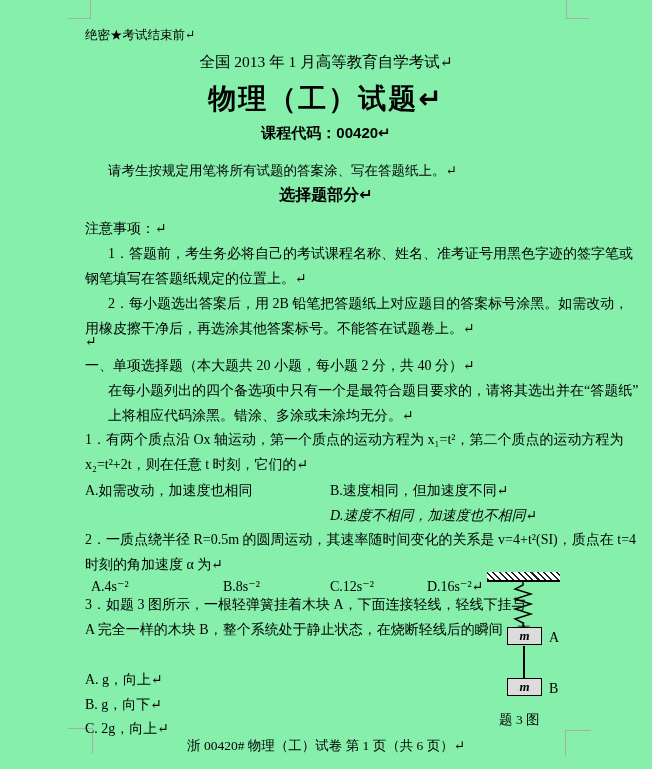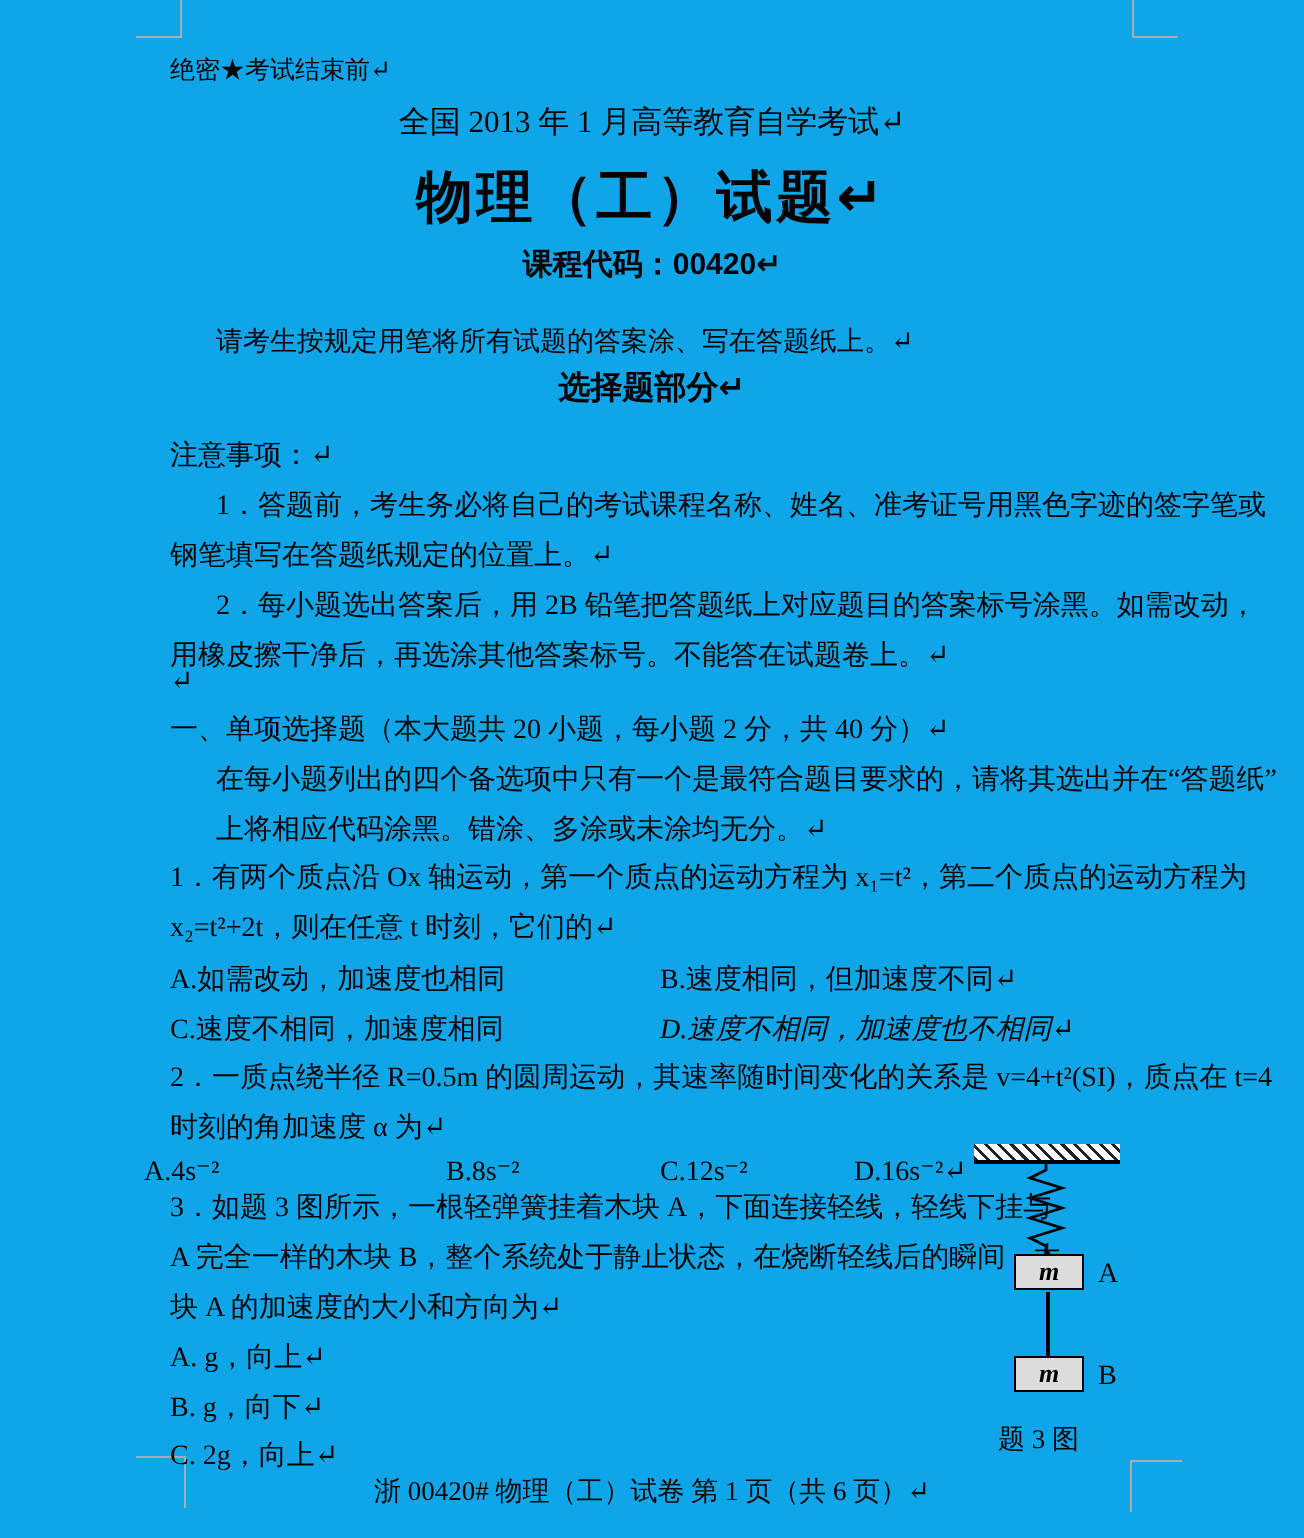--- a/index.html
+++ b/index.html
@@ -1,18 +1,18 @@
 <!DOCTYPE html>
 <html><head>
 <meta charset="utf-8">
 <style>
   html,body { margin:0; padding:0; background:#e8e8e8; }
   .page {
     position:relative; width:652px; height:769px; margin:0 auto;
-    background:#0ea5e9; overflow:hidden; color:#000;
+    background:#86efac; overflow:hidden; color:#000;
     font-family:"Liberation Serif","DejaVu Serif",serif;
   }
   .line { position:absolute; font-size:14px; line-height:1.15; white-space:nowrap; color:#000; }
   .centered { left:0; width:652px; text-align:center; }
   .indent { left:108px; }
   .flush { left:85px; }
 
   .security { top:28px; left:85px; font-size:12.5px; }
   .exam-title { top:53px; font-size:15.5px; }
   .paper-title { top:83px; font-size:28px; font-weight:bold; font-family:"Liberation Sans","DejaVu Sans",sans-serif; letter-spacing:2px; }
@@ -102,33 +102,31 @@
   <div class="line flush empty-par">↵</div>
 
   <div class="line flush sec-heading">一、单项选择题（本大题共 20 小题，每小题 2 分，共 40 分）↵</div>
   <div class="line indent sec-note1">在每小题列出的四个备选项中只有一个是最符合题目要求的，请将其选出并在“答题纸”</div>
   <div class="line indent sec-note2">上将相应代码涂黑。错涂、多涂或未涂均无分。↵</div>
 
   <div class="line flush q1s1">1．有两个质点沿 Ox 轴运动，第一个质点的运动方程为 x₁=t²，第二个质点的运动方程为</div>
   <div class="line flush q1s2">x₂=t²+2t，则在任意 t 时刻，它们的↵</div>
   <div class="line optrow-a" style="left:85px;">A.如需改动，加速度也相同</div>
   <div class="line optrow-a" style="left:330px;">B.速度相同，但加速度不同↵</div>
-  <div class="line optrow-c" style="left:85px;">C.速度不相同，加速度相同</div>
   <div class="line optrow-c" style="left:330px;font-style:italic;">D.速度不相同，加速度也不相同↵</div>
 
   <div class="line flush q2s1">2．一质点绕半径 R=0.5m 的圆周运动，其速率随时间变化的关系是 v=4+t²(SI)，质点在 t=4</div>
   <div class="line flush q2s2">时刻的角加速度 α 为↵</div>
-  <div class="line q2opts" style="left:72px;text-align:center;">A.4s⁻²</div>
+  <div class="line q2opts" style="left:91px;text-align:center;">A.4s⁻²</div>
   <div class="line q2opts" style="left:223px;">B.8s⁻²</div>
   <div class="line q2opts" style="left:330px;">C.12s⁻²</div>
   <div class="line q2opts" style="left:427px;">D.16s⁻²↵</div>
 
   <div class="line flush q3s1">3．如题 3 图所示，一根轻弹簧挂着木块 A，下面连接轻线，轻线下挂与</div>
   <div class="line flush q3s2">A 完全一样的木块 B，整个系统处于静止状态，在烧断轻线后的瞬间，木</div>
-  <div class="line flush q3s3">块 A 的加速度的大小和方向为↵</div>
   <div class="line flush q3a">A. g，向上↵</div>
   <div class="line flush q3b">B. g，向下↵</div>
   <div class="line flush q3c">C. 2g，向上↵</div>
 
   <div class="figure">
     <div class="ceiling"></div>
     <svg class="spring" width="22" height="46" viewBox="0 0 22 46">
       <polyline points="11,0 11,4 3,8 19,13 3,18 19,23 3,28 19,33 3,38 11,42 11,46" fill="none" stroke="#000" stroke-width="1.4"></polyline>
     </svg>
     <div class="blockA">

